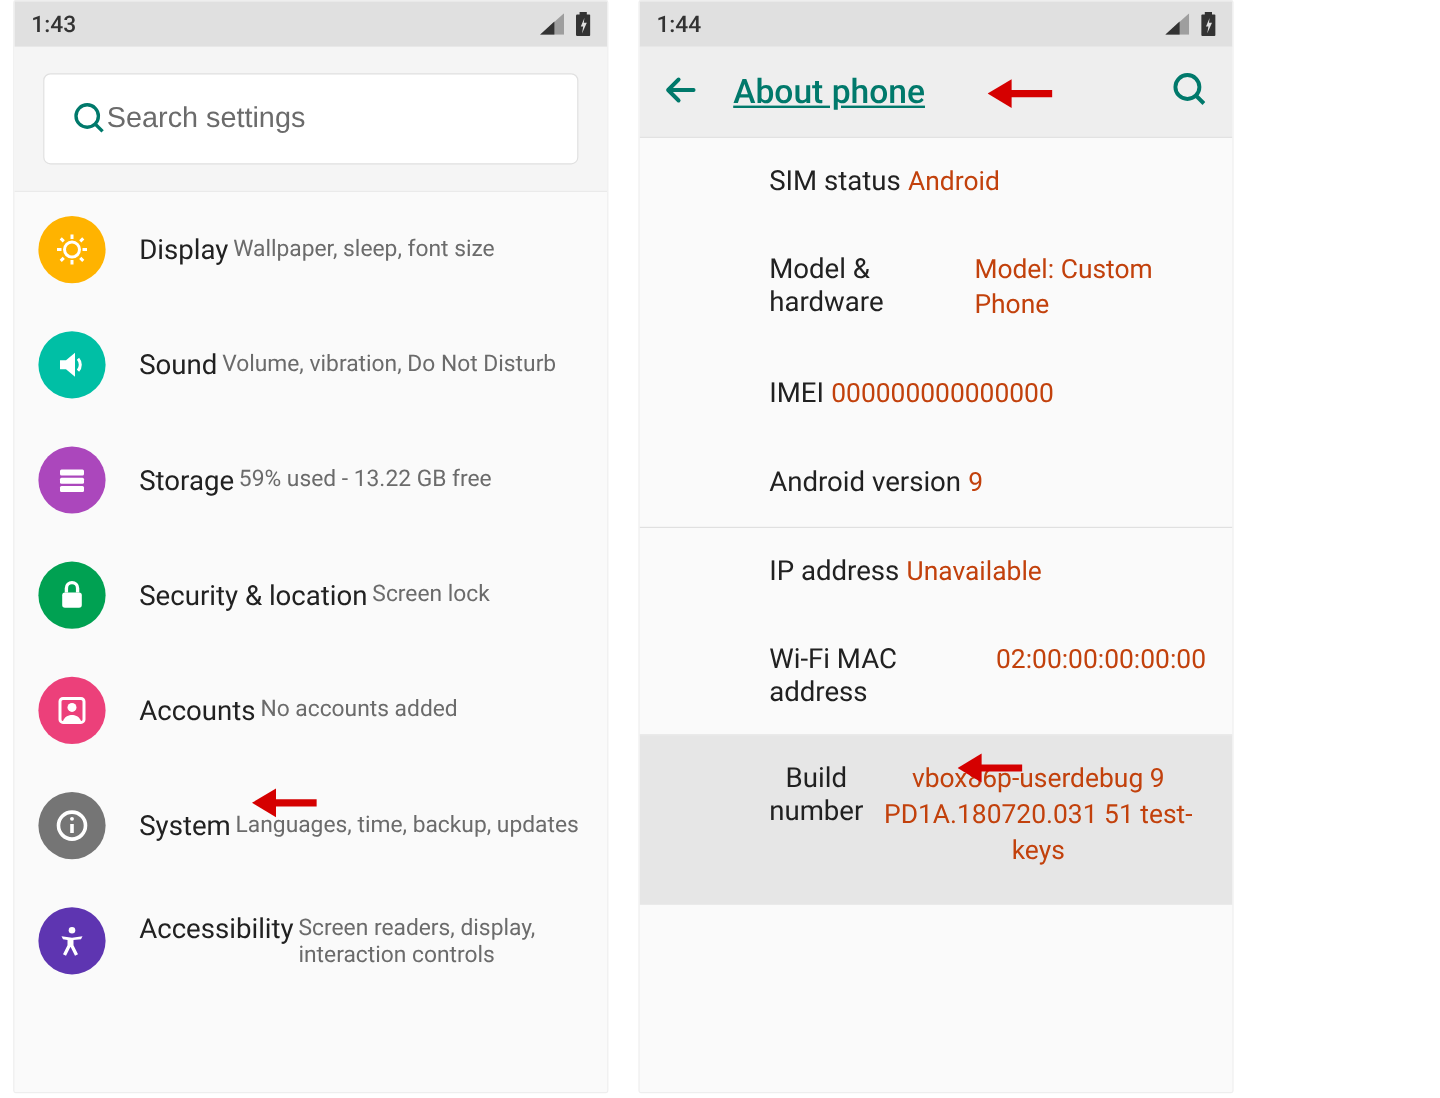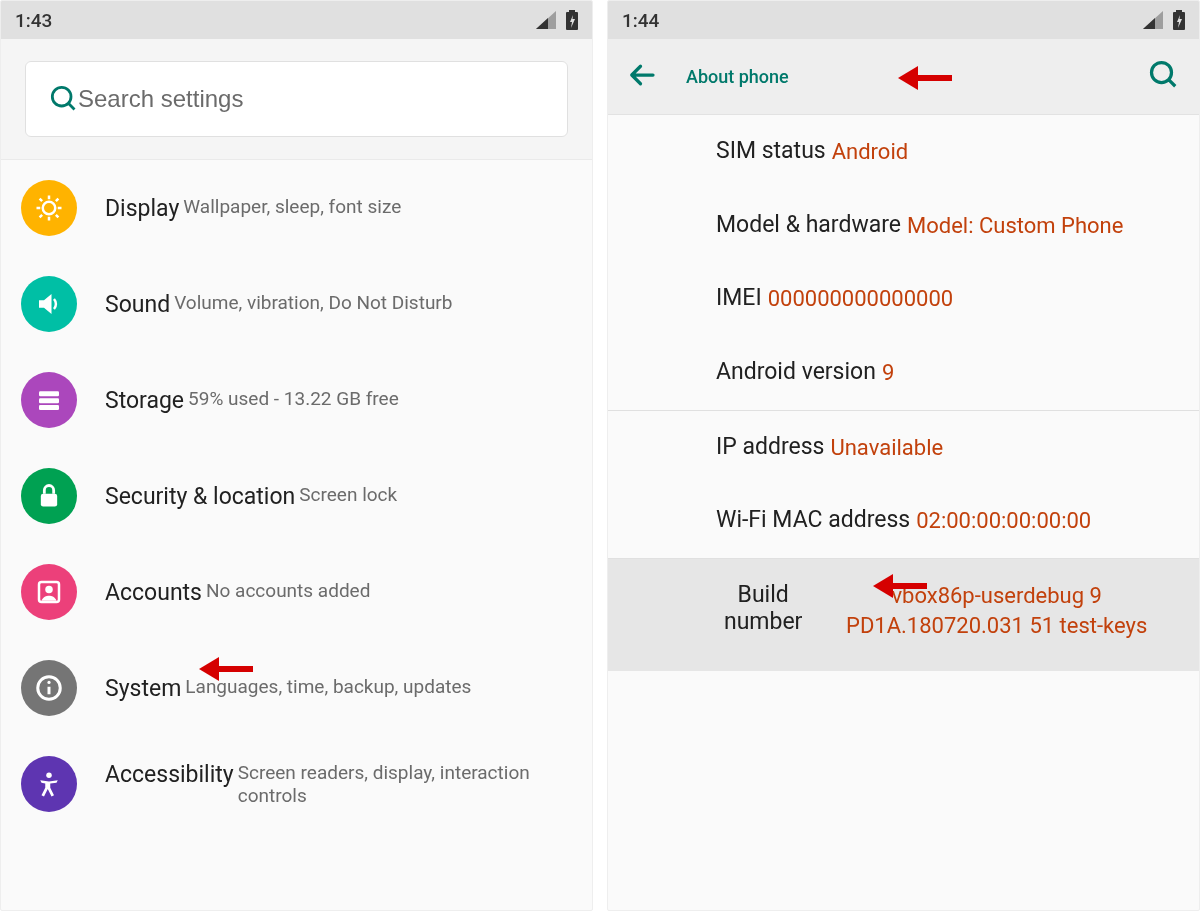--- a/index.html
+++ b/index.html
@@ -7,27 +7,28 @@
     font-family: Roboto, "Helvetica Neue", Arial, sans-serif;
     background: #ffffff;
     width: 1200px;
     height: 915px;
     display: flex;
     gap: 14px;
     padding: 0;
     overflow: hidden;
   }
   .phone {
-    width: 593px;
+    width: 496px;
     height: 911px;
     background: #fafafa;
     border: 1px solid #eee;
     border-radius: 2px;
     position: relative;
     overflow: hidden;
+    margin-left: 11px;
   }
   
   .status-bar {
     height: 38px;
     background: #e0e0e0;
     display: flex;
     align-items: center;
     justify-content: space-between;
     padding: 0 14px;
     font-size: 19px;
@@ -94,21 +95,21 @@
   .appbar {
     height: 76px;
     background: #eeeeee;
     border-bottom: 1px solid #e2e2e2;
     display: flex;
     align-items: center;
     padding: 0 20px;
     gap: 28px;
     position: relative;
   }
-  .appbar-title { font-size: 18px; font-weight: 500; color: #00796b; }
+  .appbar-title { font-size: 28px; font-weight: 500; color: #00796b; text-decoration: underline; }
   .appbar-spacer { flex: 1; }
 
   
   .info-list { }
   .info-row {
     padding: 22px 22px 22px 108px;
     display: flex; flex-direction: row; gap: 6px;
   }
   .info-title { font-size: 23px; color: #212121; }
   .info-sub   { font-size: 22px; color: #c2410c; line-height: 1.35; }

